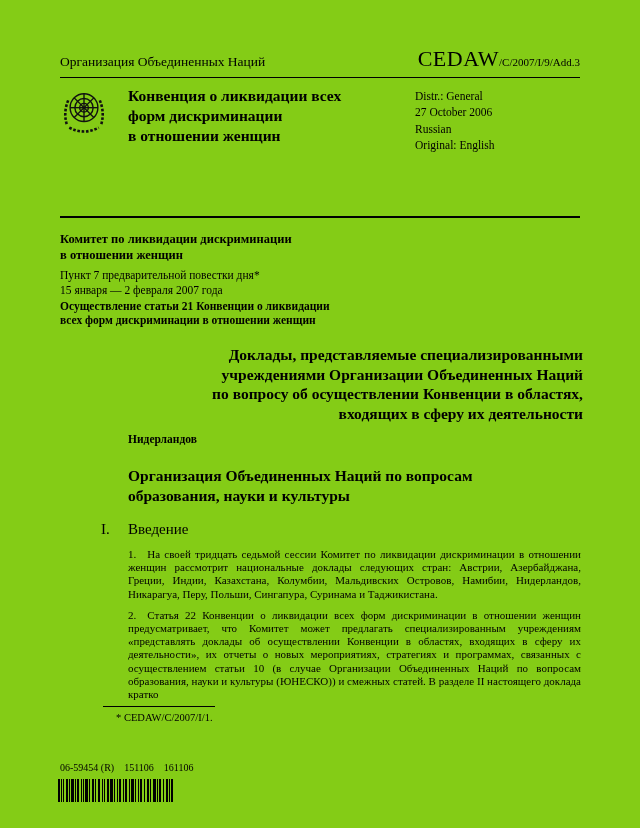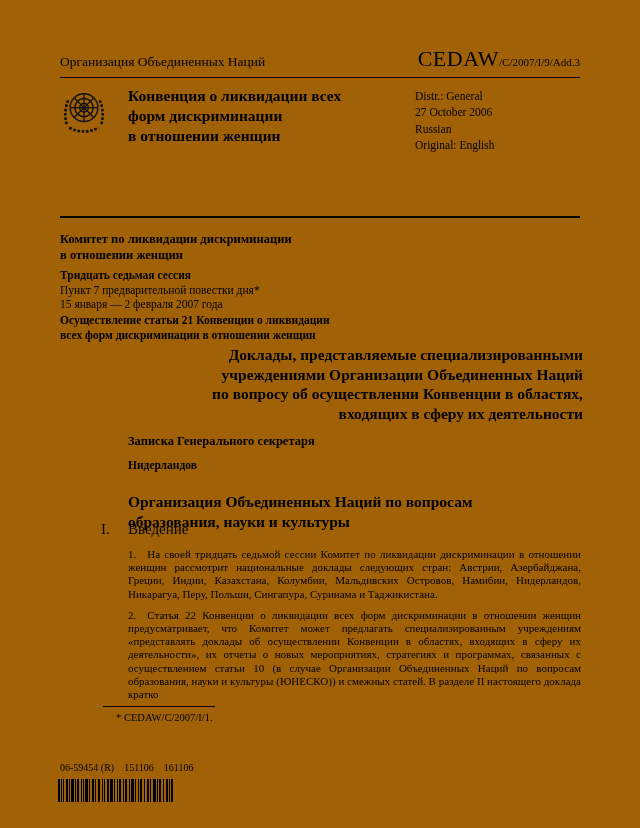--- a/index.html
+++ b/index.html
@@ -1,20 +1,20 @@
 <!DOCTYPE html>
 <html><head>
 <meta charset="utf-8">
 <style>
   * { margin:0; padding:0; box-sizing:border-box; }
   html, body { background:#ffffff; }
   body { font-family:"Liberation Serif", serif; color:#000; }
   .page {
     position:relative; width:640px; height:828px; margin:0 auto;
-    background:#a16207; overflow:hidden;
+    background:#84cc16; overflow:hidden;
   }
   
   .masthead {
     position:absolute; left:60px; right:60px; top:46px;
     display:flex; justify-content:space-between; align-items:baseline;
   }
   .org-name { font-size:13.5px; }
   .sym-main { font-size:22px; letter-spacing:.5px; }
   .sym-suffix { font-size:11px; }
   .rule-thin { position:absolute; left:60px; right:60px; top:77px; height:1px; background:#000; }
@@ -96,33 +96,31 @@
     <div>27 October 2006</div>
     <div>Russian</div>
     <div>Original: English</div>
   </div>
 
   <div class="rule-thick"></div>
 
   <section class="committee">
     <div class="name">Комитет по ликвидации дискриминации
 в отношении женщин</div>
-    <div class="session">Тридцать седьмая сессия</div>
     <div>Пункт 7 предварительной повестки дня*</div>
     <div>15 января — 2 февраля 2007 года</div>
     <div class="impl">Осуществление статьи 21 Конвенции о ликвидации
 всех форм дискриминации в отношении женщин</div>
   </section>
 
   <section class="main-block">
     <h1 class="doc-title">Доклады, представляемые специализированными
 учреждениями Организации Объединенных Наций
 по вопросу об осуществлении Конвенции в областях,
 входящих в сферу их деятельности</h1>
-    <p class="note">Записка Генерального секретаря</p>
     <p class="addendum">Нидерландов</p>
     <h2 class="agency-title">Организация Объединенных Наций по вопросам
 образования, науки и культуры</h2>
   </section>
 
   <div class="section-heading">
     <span class="sec-num">I.</span><span class="sec-title">Введение</span>
   </div>
 
   <div class="paragraphs">

